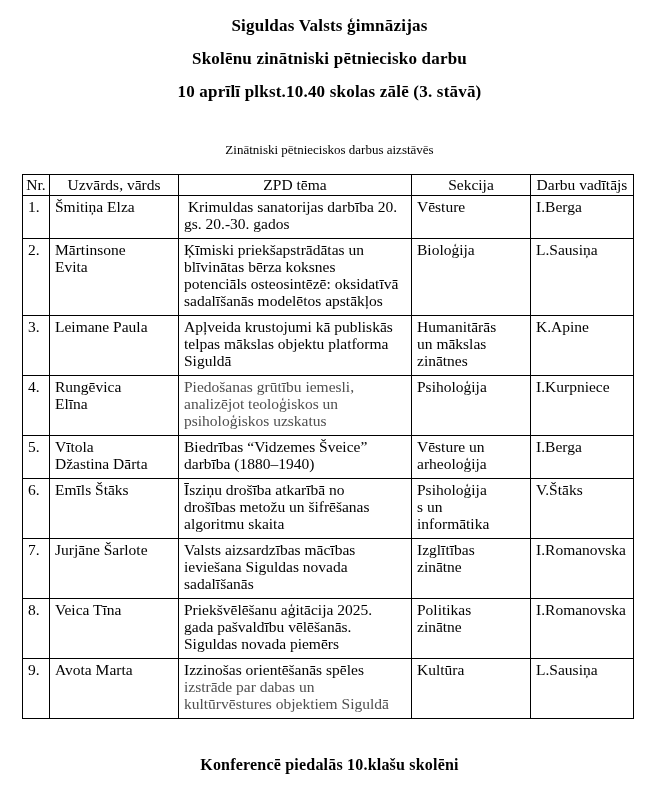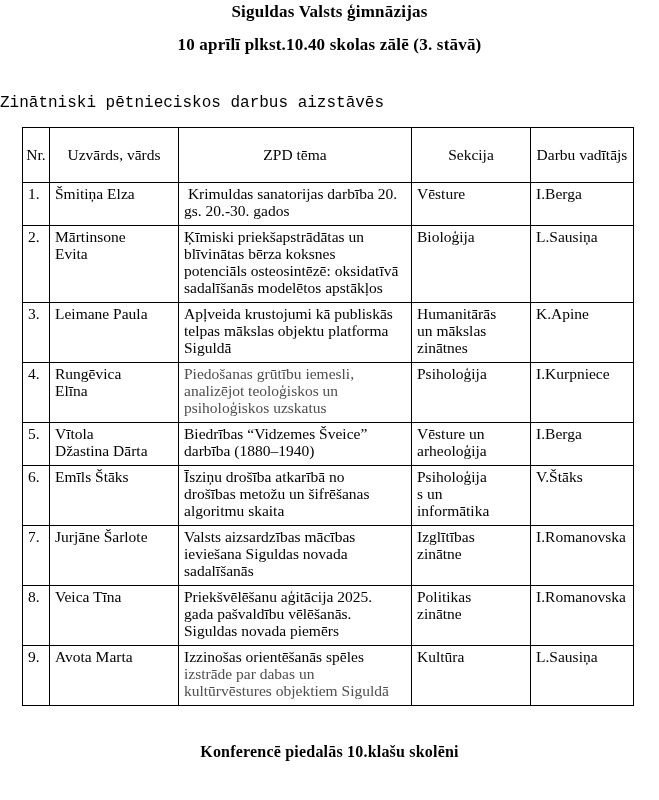--- a/index.html
+++ b/index.html
@@ -5,52 +5,51 @@
   html, body { margin: 0; padding: 0; }
   body {
     width: 659px; height: 800px;
     background: var(--bg, #ffffff);
     font-family: "Liberation Serif", "DejaVu Serif", serif;
     color: var(--ink, #000000);
     overflow: hidden;
   }
   .page { width: 659px; height: 800px; position: relative; }
 
-  .titles { padding-top: 2px; text-align: center; }
+  .titles { padding-top: 16px; text-align: center; }
   .title-line {
     font-weight: bold;
     font-size: 17px;
     line-height: 20px;
     margin-bottom: 13px;
     letter-spacing: 0.2px;
   }
   .subtitle {
-    text-align: left;
-    font-size: 16px;
+    text-align: center;
+    font-size: 13px;
     line-height: 18px;
     margin-top: 39px;
-    font-family: Liberation Mono, monospace;
   }
 
   table.conf {
     table-layout: fixed;
     border-collapse: collapse;
     width: 611px;
     margin: 15px 0 0 22px;
   }
   table.conf th, table.conf td {
     border: 1px solid var(--ink, #000000);
     font-weight: normal;
     vertical-align: top;
     overflow: visible;
   }
   table.conf th {
     font-size: 15.5px;
     line-height: 18px;
-    padding: 18px 2px;
+    padding: 1px 2px;
     text-align: center;
     white-space: nowrap;
   }
   table.conf td {
     font-size: 15.5px;
     line-height: 17px;
     padding: 2px 2px 6px 5px;
   }
   td.cell-nr { padding-left: 5px; }
   .ln { white-space: pre; }
@@ -66,20 +65,21 @@
     letter-spacing: 0.2px;
   }
 </style>
 </head>
 <body style="--bg: #ffffff; --ink: #000000; --muted: #4f4f4f;">
 
 <div class="page">
 
   <div class="titles">
     <div class="title-line">Siguldas Valsts ģimnāzijas</div>
+    <div class="title-line">Skolēnu zinātniski pētniecisko darbu</div>
     <div class="title-line">10 aprīlī plkst.10.40 skolas zālē (3. stāvā)</div>
   </div>
 
   <div class="subtitle">Zinātniski pētnieciskos darbus aizstāvēs</div>
 
   <table class="conf">
     <colgroup>
       <col style="width:27px">
       <col style="width:129px">
       <col style="width:233px">

